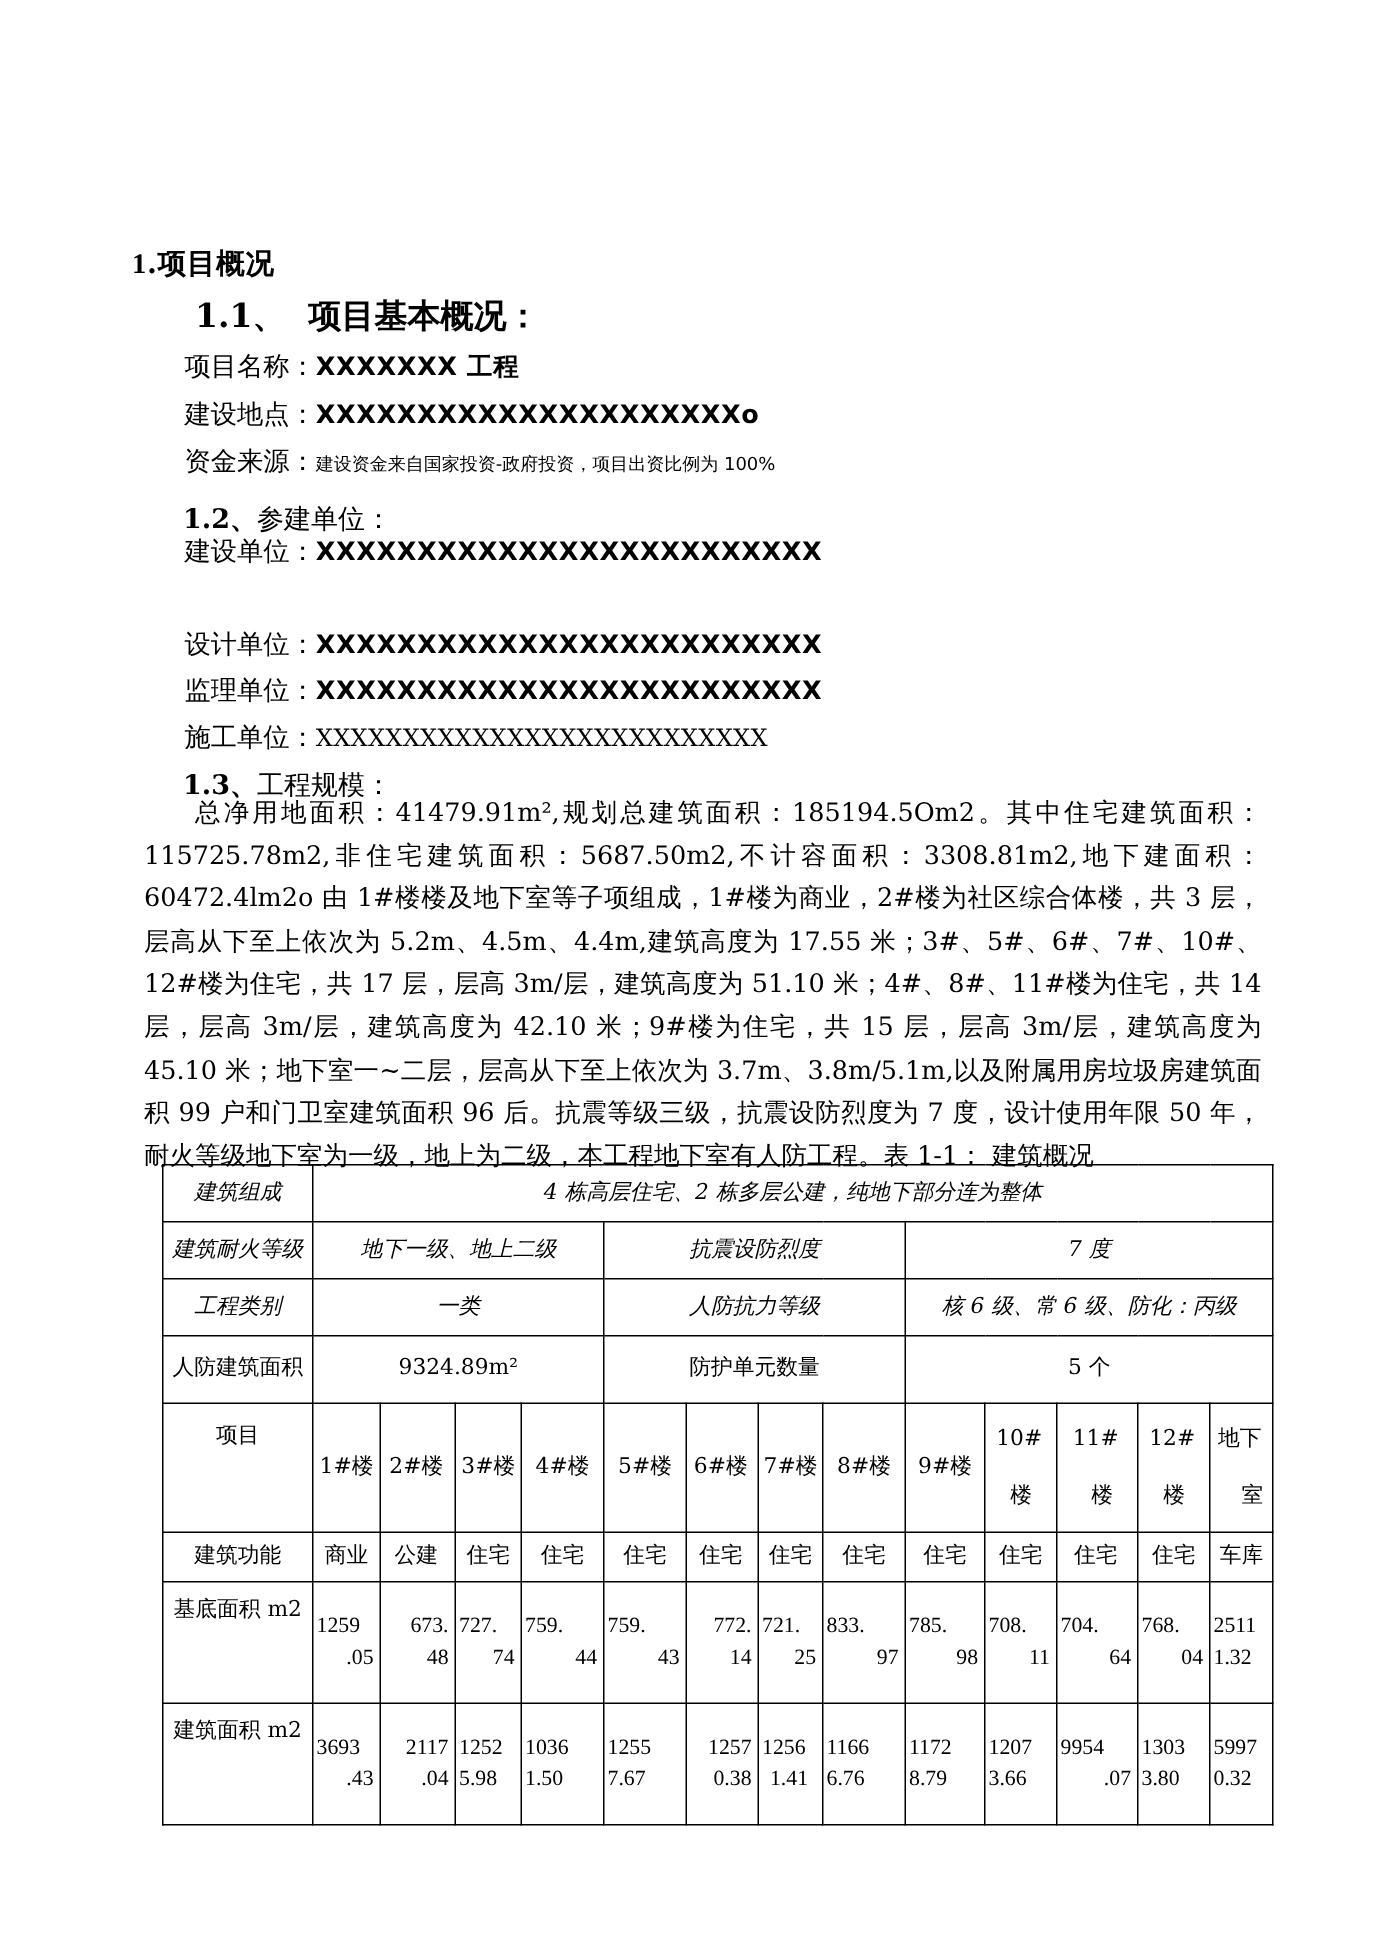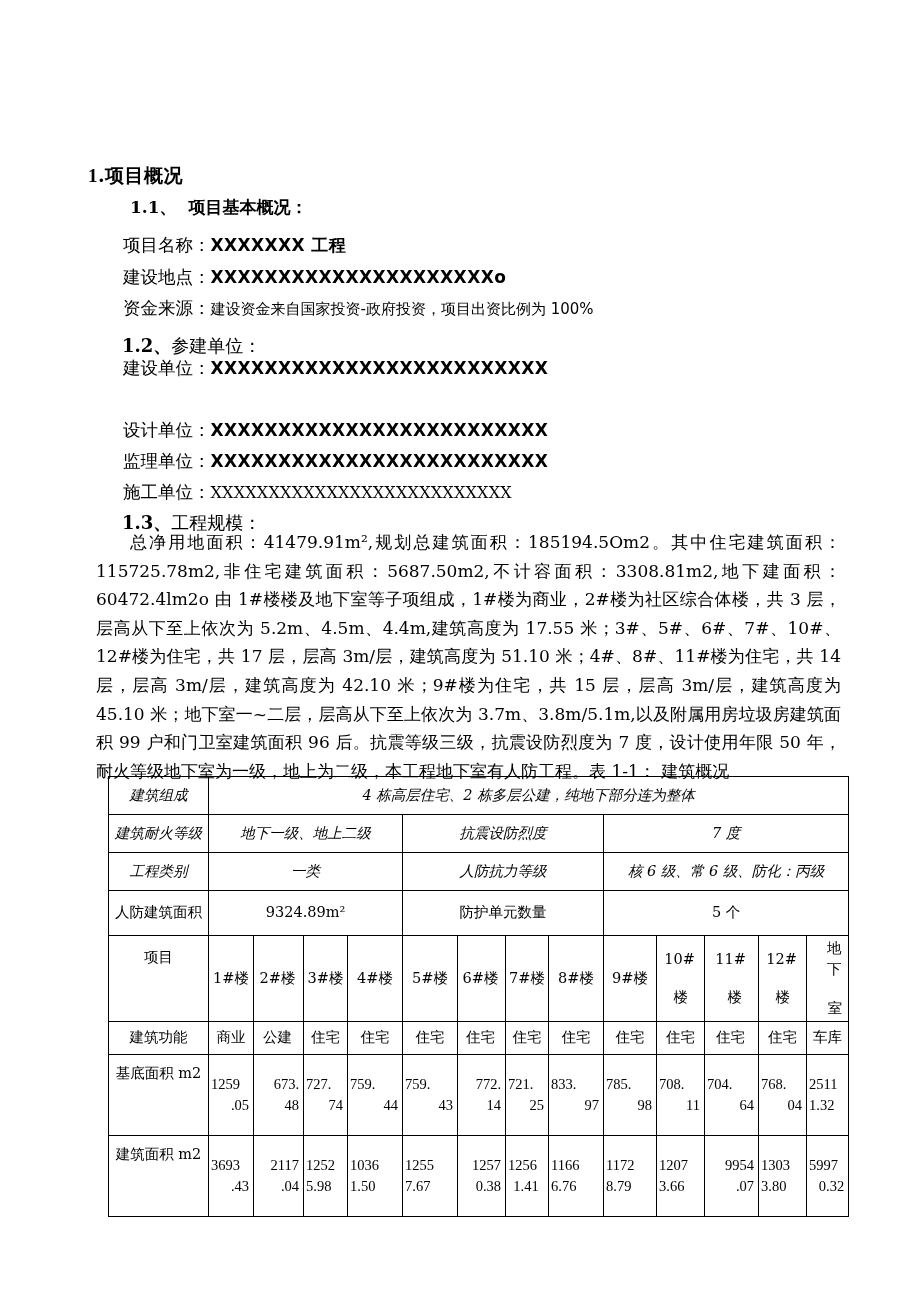--- a/index.html
+++ b/index.html
@@ -33,21 +33,21 @@
     letter-spacing: 0.5px;
     white-space: nowrap;
   }
   .h1 .num { font-family: "Liberation Serif", serif; }
   .h1 .txt { font-weight: bold; }
 
   .h2 {
     position: absolute;
     left: 130px;
     top: 196px;
-    font-size: 17px;
+    font-size: 22px;
     font-weight: bold;
     white-space: nowrap;
   }
   .h2b {
     position: absolute;
     left: 122px;
     font-size: 18px;
     white-space: nowrap;
   }
   .h2b b { font-weight: bold; }
@@ -67,21 +67,21 @@
     font-size: 17px;
   }
   .xs-serif {
     font-family: "DejaVu Serif", serif;
     font-weight: normal;
     letter-spacing: 0.2px;
     font-size: 16px;
   }
   .sans {
     font-family: "DejaVu Sans", sans-serif;
-    font-size: 15px;
+    font-size: 12px;
   }
 
   
   .para {
     position: absolute;
     left: 96px;
     top: 528px;
     width: 745px;
     font-size: 17px;
     line-height: 28.6px;
@@ -252,21 +252,21 @@
           <span class="l2">楼</span>
         </td>
         <td class="hdrcell two">
           <span class="l1">11#</span>
           <span class="l2">楼</span>
         </td>
         <td class="hdrcell two">
           <span class="l1">12#</span>
           <span class="l2">楼</span>
         </td>
-        <td class="hdrcell two" style="text-align:left;padding-left:20px">
+        <td class="hdrcell two" style="text-align:left;padding-left:5px">
           <span class="l1">地下</span>
           <span class="l2" style="padding-right:4px">室</span>
         </td>
       </tr>
 
       <tr class="r-fn">
         <td class="lbl">建筑功能</td>
         <td class="fn">商业</td>
         <td class="fn ctr">公建</td>
         <td class="fn">住宅</td>
@@ -374,29 +374,29 @@
         </td>
         <td class="cellnum">
           <span class="a">1172</span>
           <span class="b" style="text-align:left">8.79</span>
         </td>
         <td class="cellnum">
           <span class="a">1207</span>
           <span class="b" style="text-align:left">3.66</span>
         </td>
         <td class="cellnum">
-          <span class="a" style="text-align:right;padding-right:2px">9954</span>
+          <span class="a" style="text-align:left;padding-right:2px">9954</span>
           <span class="b">.07</span>
         </td>
         <td class="cellnum">
           <span class="a">1303</span>
           <span class="b" style="text-align:left">3.80</span>
         </td>
         <td class="cellnum">
           <span class="a">5997</span>
-          <span class="b" style="text-align:right">0.32</span>
+          <span class="b" style="text-align:left">0.32</span>
         </td>
       </tr>
     </tbody>
       </table>
   </div>
 
 </div>
 
 </body></html>

